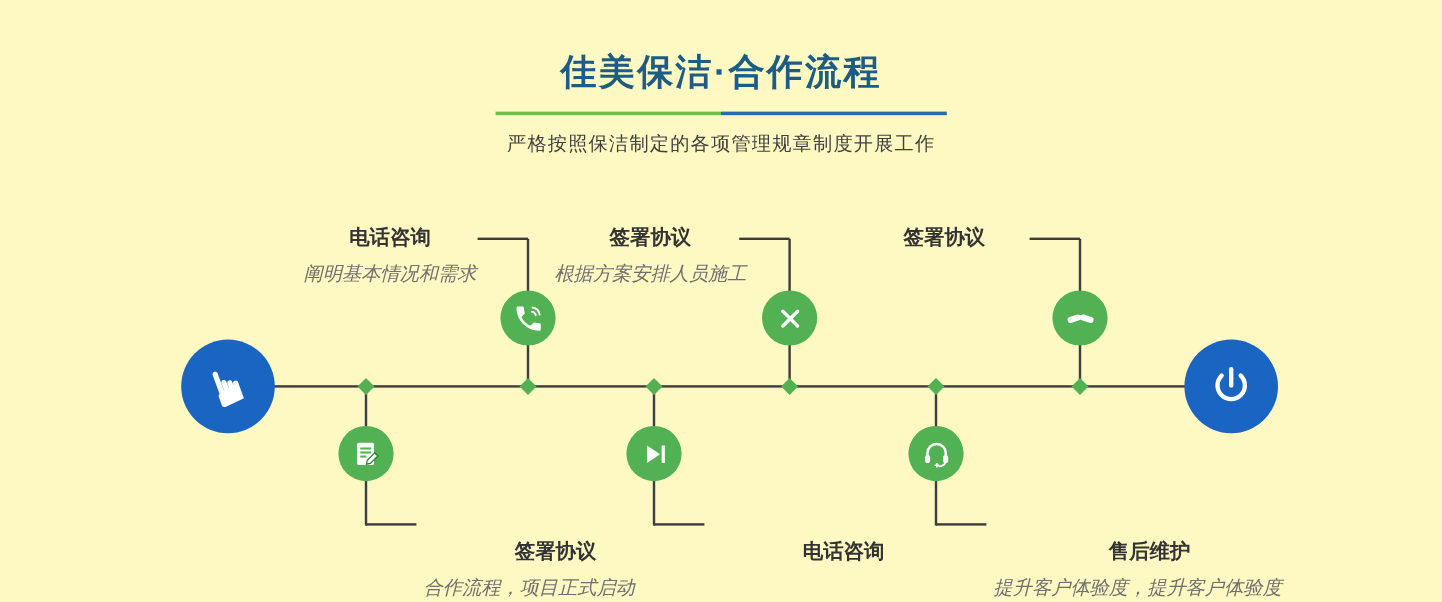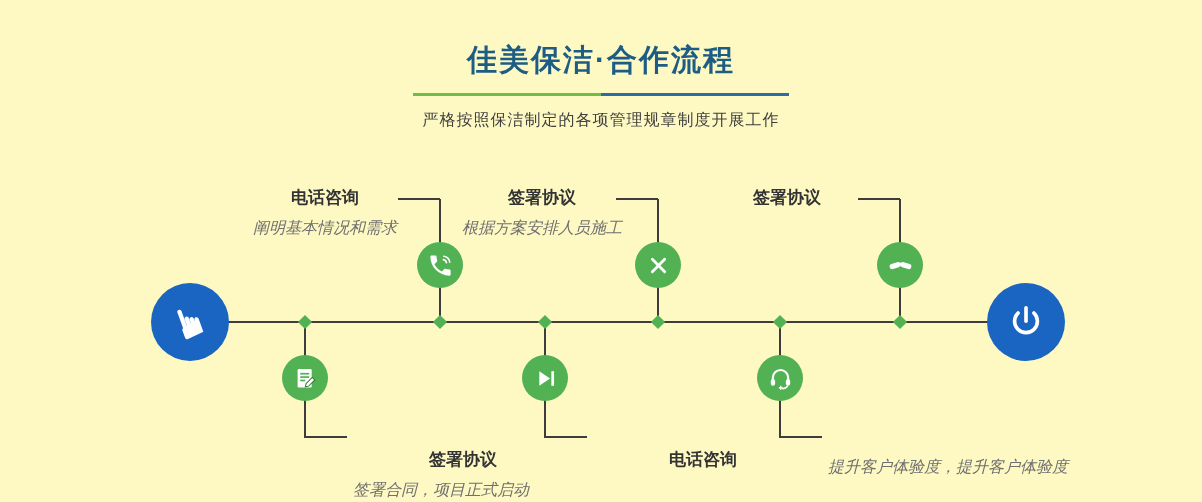--- a/index.html
+++ b/index.html
@@ -135,22 +135,23 @@
   <div class="label top" style="left:462px;top:186px;width:160px;">
     <div class="step-title">签署协议</div>
     <div class="step-desc">根据方案安排人员施工</div>
   </div>
   <div class="label top" style="left:703px;top:186px;width:168px;">
     <div class="step-title">签署协议</div>
   </div>
 
   <div class="label bottom" style="left:353px;top:426px;width:220px;">
     <div class="step-title">签署协议</div>
-    <div class="step-desc">签署合同，项目正式启动</div>
+    <div class="step-desc">合作流程，项目正式启动</div>
   </div>
   <div class="label bottom" style="left:593px;top:426px;width:220px;">
     <div class="step-title">电话咨询</div>
   </div>
   <div class="label bottom" style="left:828px;top:426px;width:260px;">
+    <div class="step-title">售后维护</div>
     <div class="step-desc">提升客户体验度，提升客户体验度</div>
   </div>
 
 </div>
 
 </body></html>

